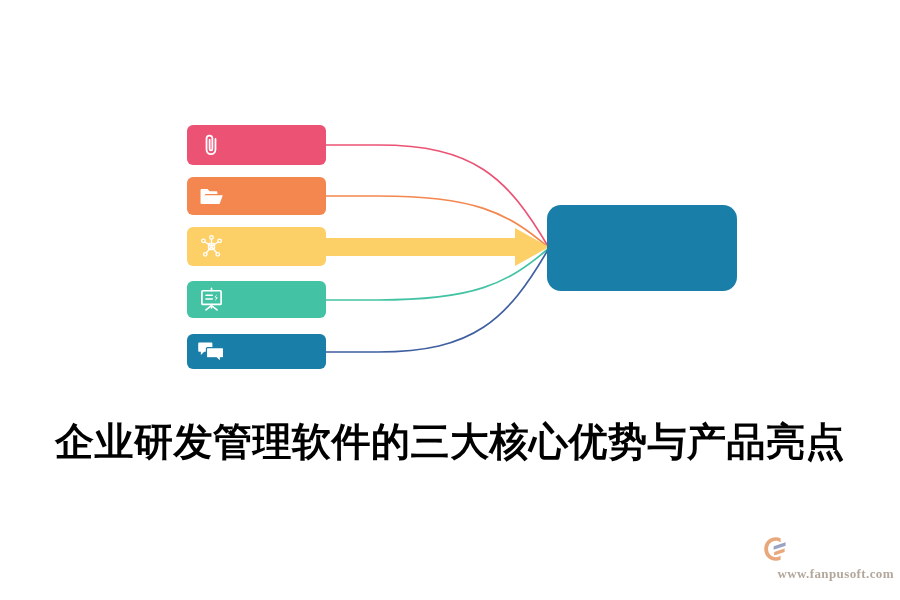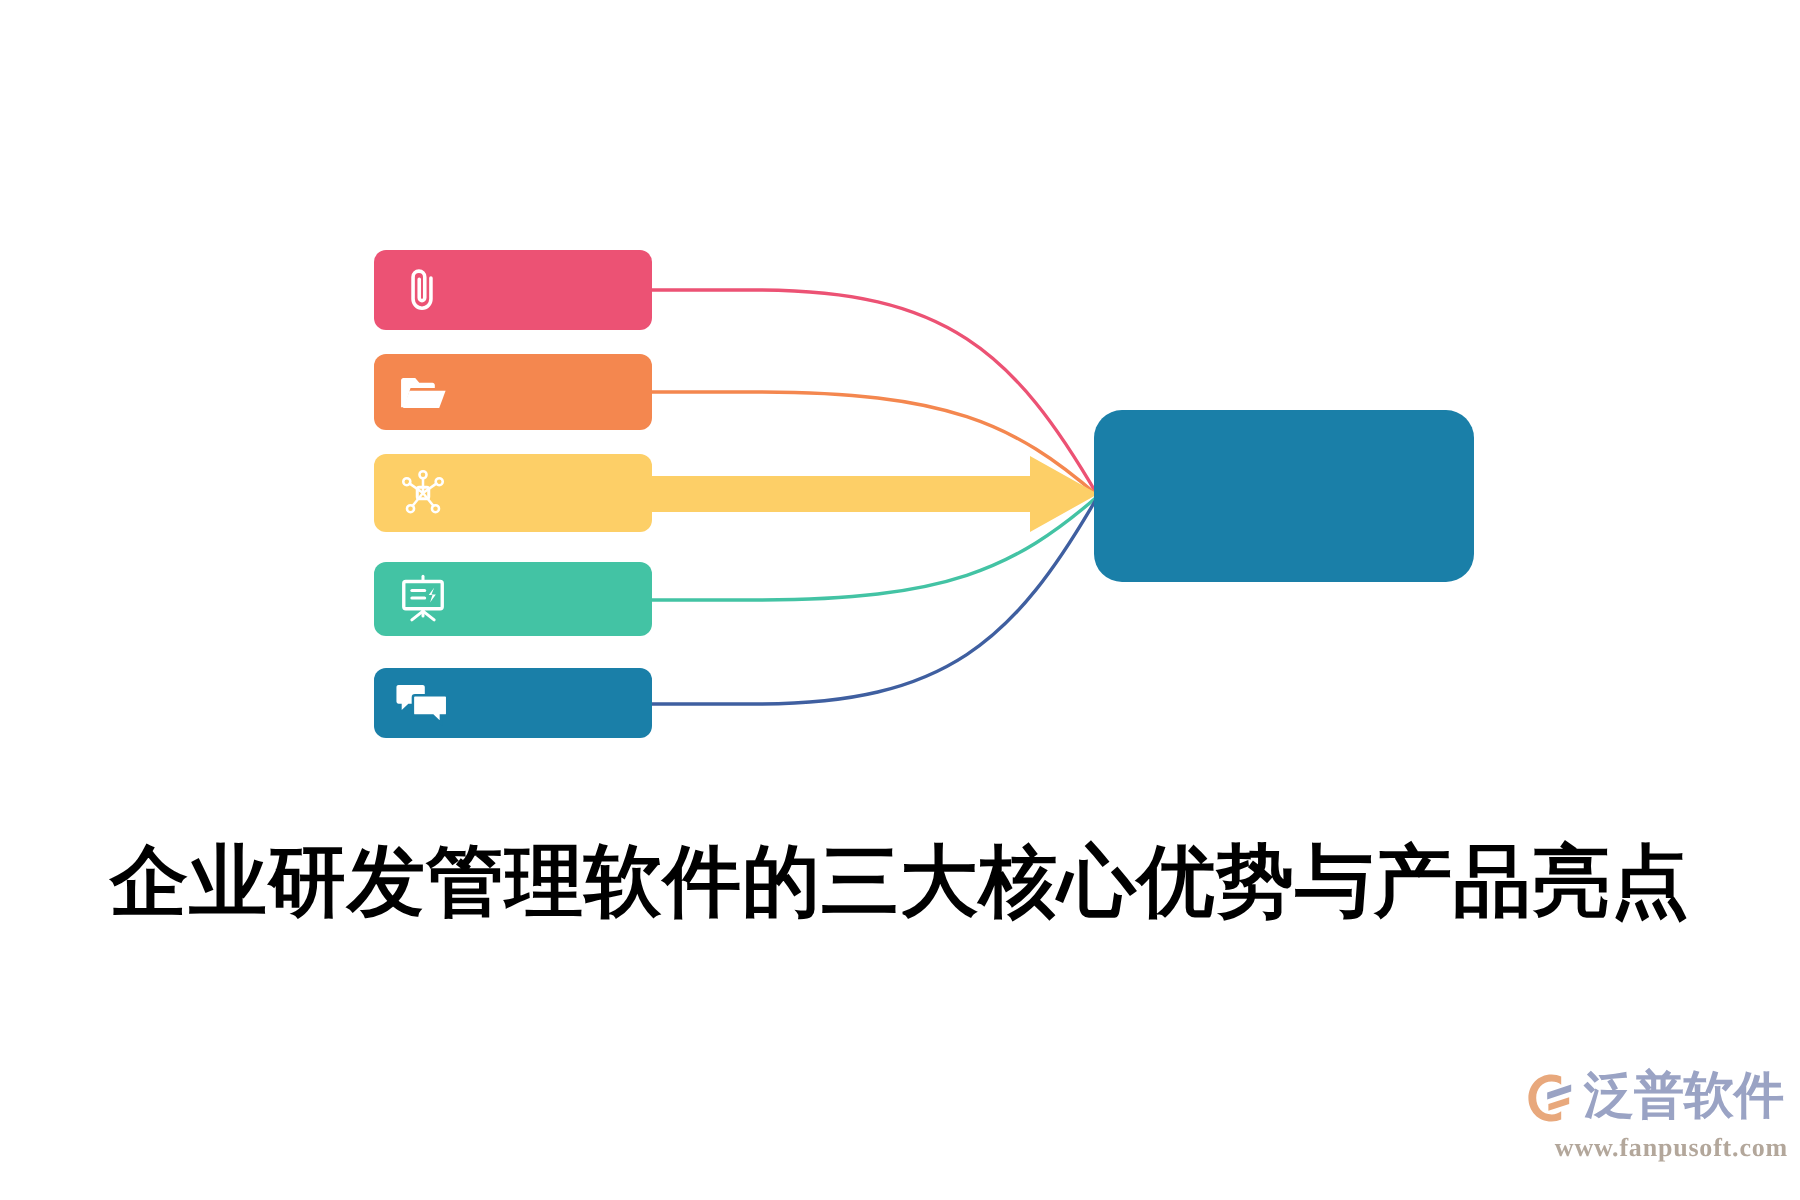--- a/index.html
+++ b/index.html
@@ -195,18 +195,17 @@
   <div class="page-title">企业研发管理软件的三大核心优势与产品亮点</div>
 
   <div class="watermark">
     <div class="wm-row">
       <svg class="wm-mark" viewBox="0 0 28 28">
         <path d="M13.8 2.2 C6.9 2.2 2.2 7.6 2.2 14 C2.2 20.4 6.9 25.8 13.8 25.8 C15.6 25.8 17.2 25.4 18.6 24.8 L18.6 20.6 C17.3 21.6 15.7 22.2 13.9 22.2 C9.2 22.2 6.1 18.6 6.1 14 C6.1 9.4 9.2 5.8 13.9 5.8 C15.7 5.8 17.3 6.4 18.6 7.4 L18.6 3.2 C17.2 2.6 15.6 2.2 13.8 2.2 Z" fill="#e8a87c"></path>
         <path d="M11.2 10.4 L24.4 6.0 L24.4 11.2 L11.2 15.8 Z" fill="#ffffff"></path>
         <path d="M11.6 11.2 L23.6 7.2 L23.6 10.8 L11.6 14.8 Z" fill="#9aa3c4"></path>
         <path d="M12.2 17.0 L22.6 13.6 L22.6 17.0 L12.2 20.4 Z" fill="#e8a87c"></path>
       </svg>
-      <span class="wm-text">泛普软件</span>
     </div>
     <div class="wm-url">www.fanpusoft.com</div>
   </div>
 
 </div>
 
 </body></html>

